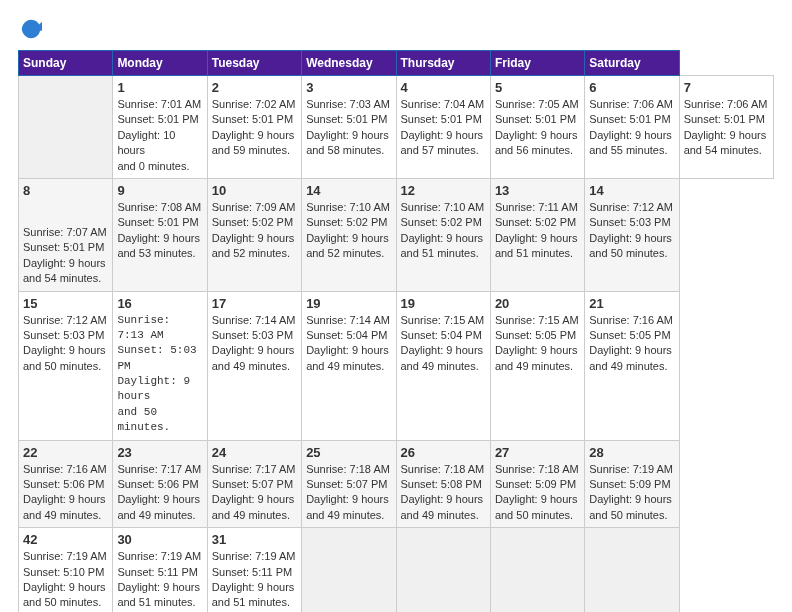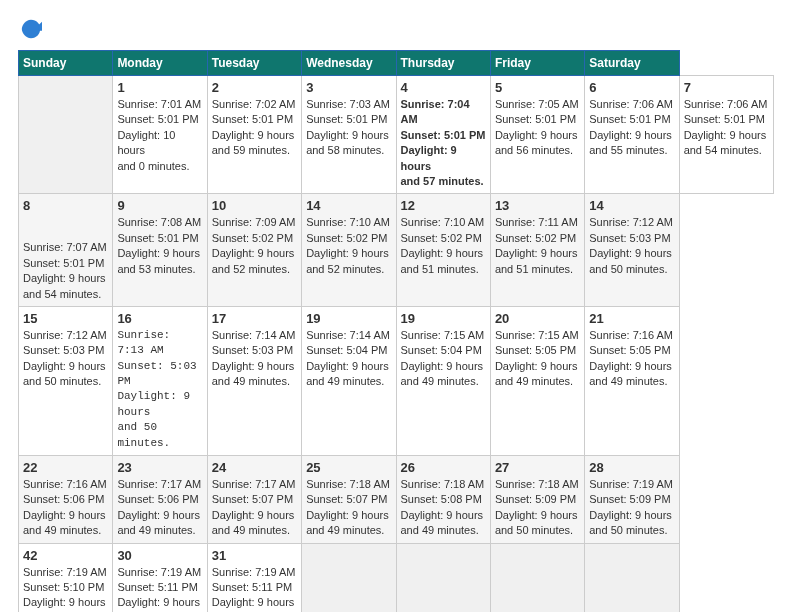--- a/index.html
+++ b/index.html
@@ -55,21 +55,21 @@
     .location {
       font-size: 15px;
       color: #555;
     }
     .calendar {
       width: 100%;
       border-collapse: collapse;
       table-layout: fixed;
     }
     .calendar th {
-      background-color: #0f766e;
+      background-color: #4c1d95;
       color: #fff;
       font-size: 12px;
       font-weight: bold;
       padding: 5px 4px;
       text-align: left;
       border: 1px solid #2565b0;
     }
     .calendar td {
       vertical-align: top;
       font-size: 9.5px;
@@ -153,21 +153,21 @@
           </td>
           <td>
             <span class="day-num">3</span>
             <div class="day-info" style="white-space: pre-line;">Sunrise: 7:03 AM
 Sunset: 5:01 PM
 Daylight: 9 hours
 and 58 minutes.</div>
           </td>
           <td>
             <span class="day-num">4</span>
-            <div class="day-info" style="white-space: pre-line; font-weight: bold;">Sunrise: 7:04 AM
+            <div class="day-info" style="white-space: pre-line;">Sunrise: 7:04 AM
 Sunset: 5:01 PM
 Daylight: 9 hours
 and 57 minutes.</div>
           </td>
           <td>
             <span class="day-num">5</span>
             <div class="day-info" style="white-space: pre-line;">Sunrise: 7:05 AM
 Sunset: 5:01 PM
 Daylight: 9 hours
 and 56 minutes.</div>

